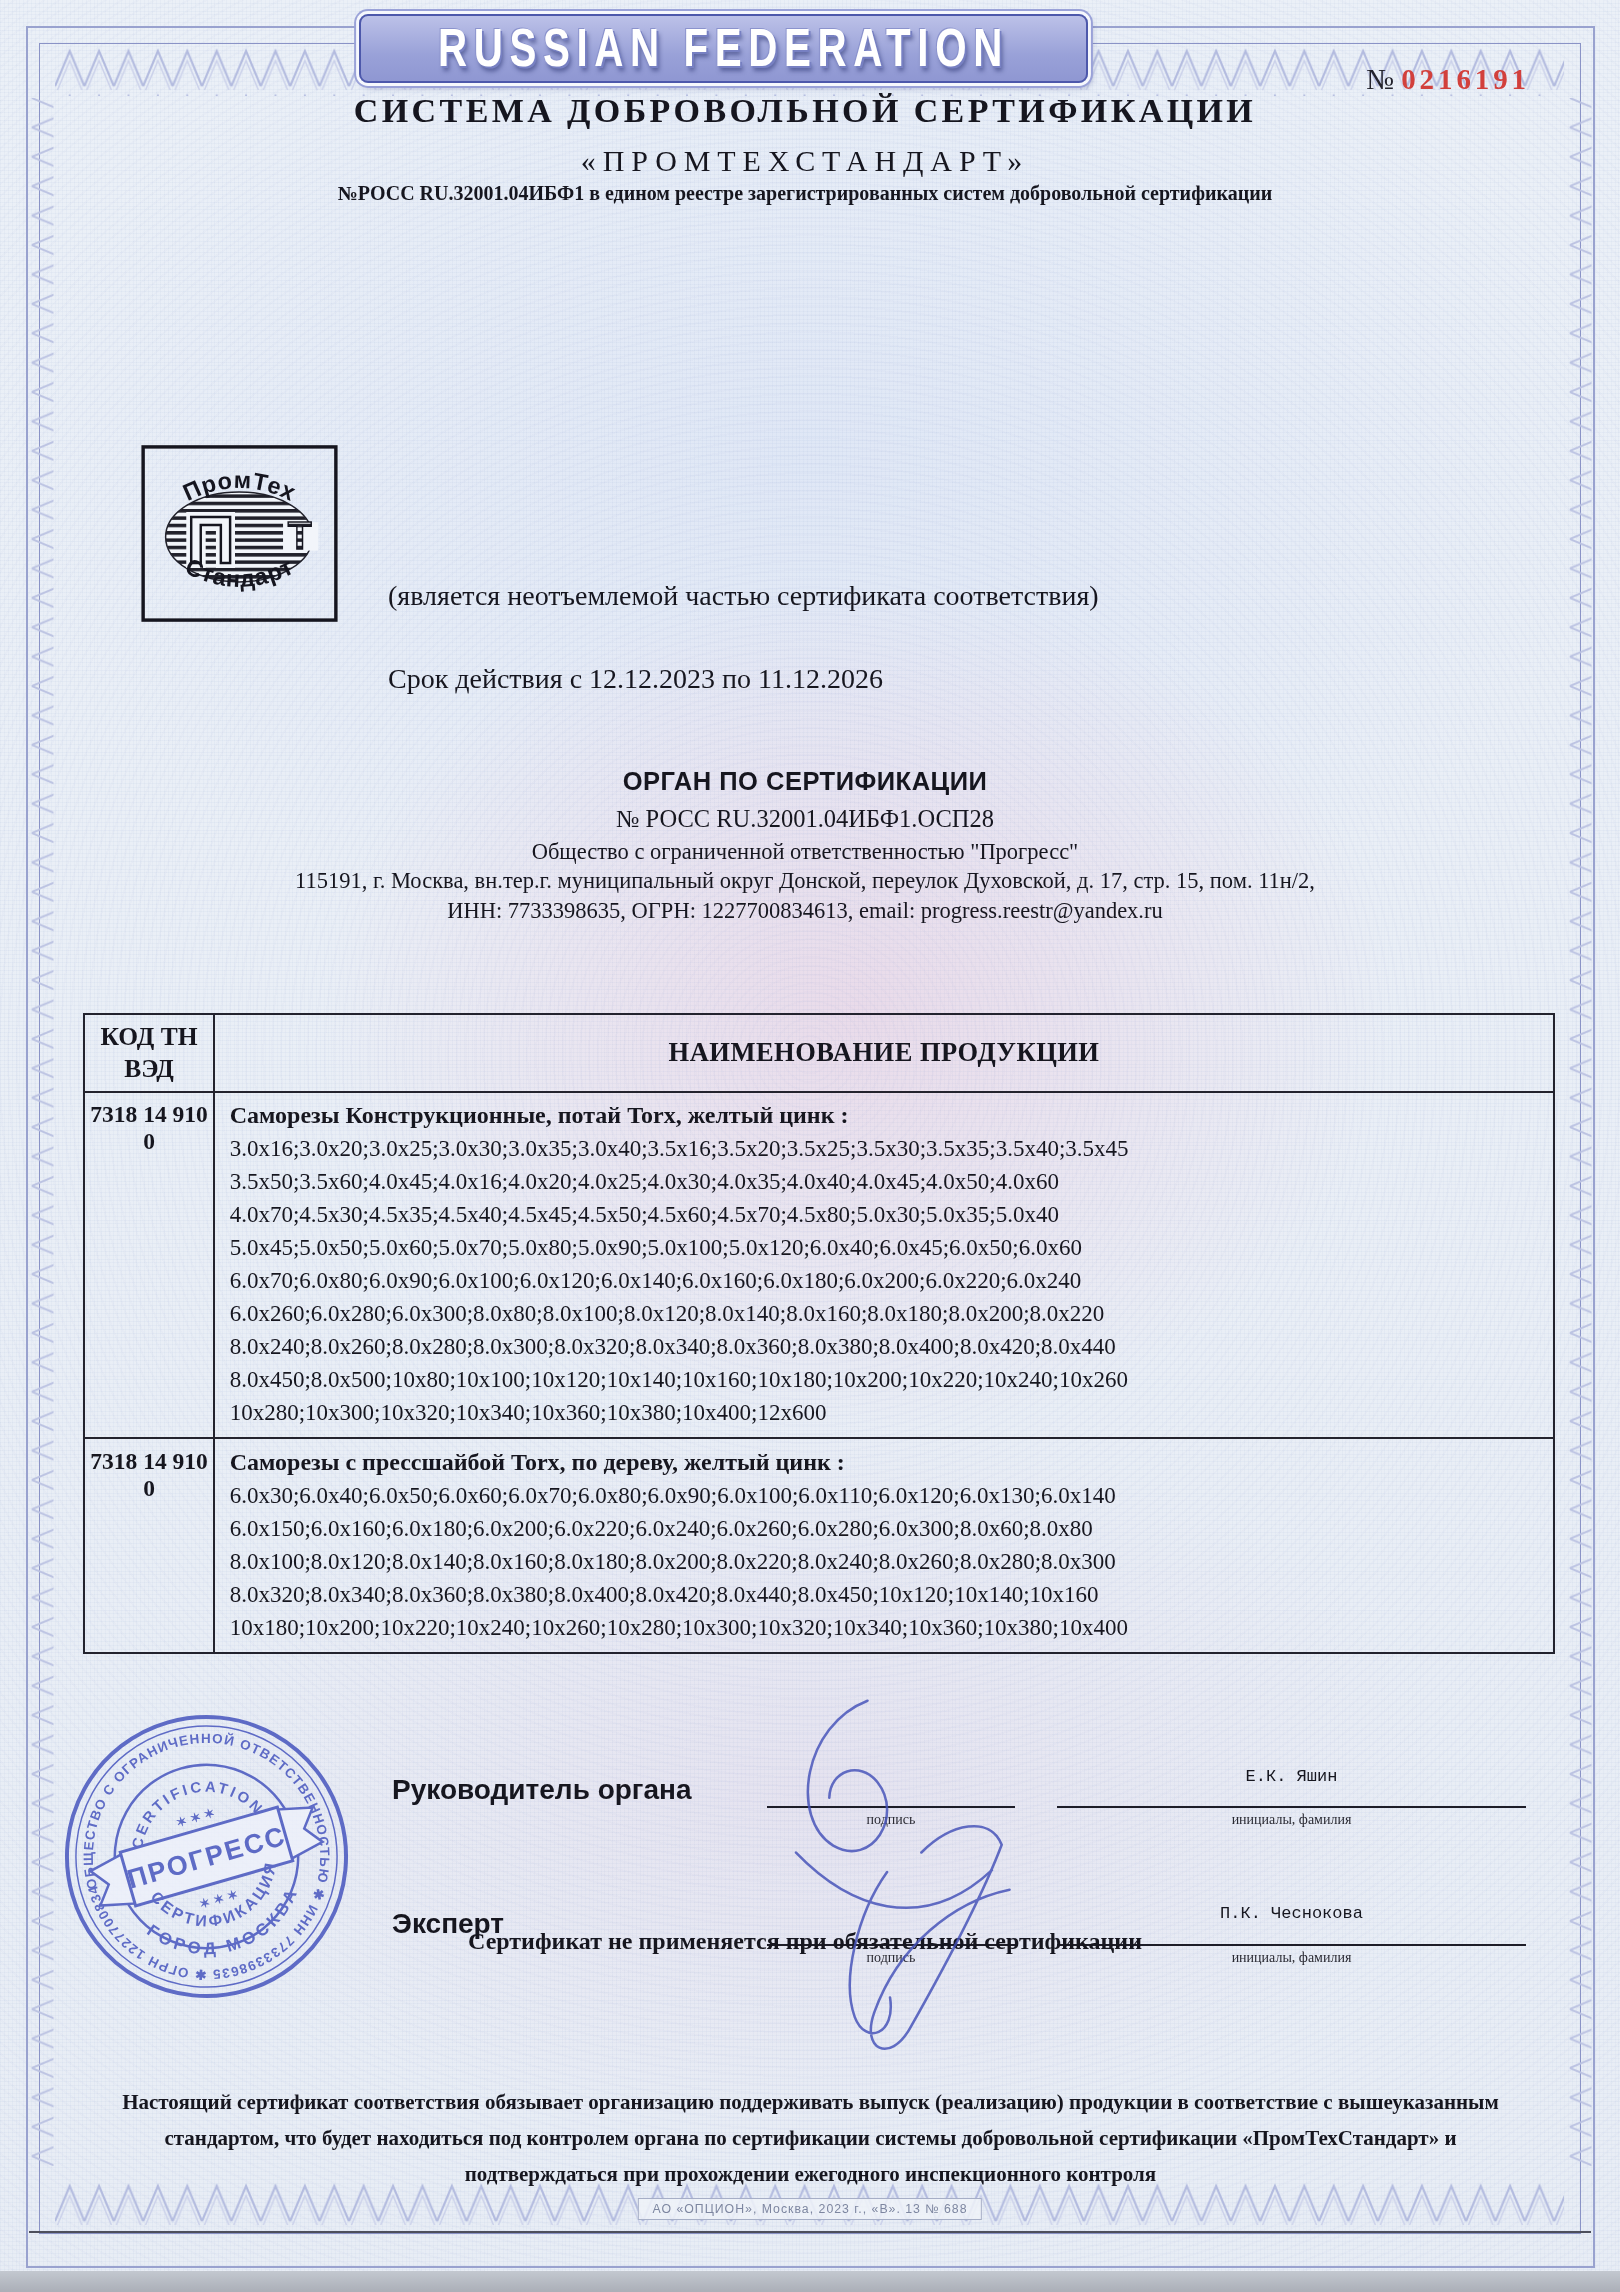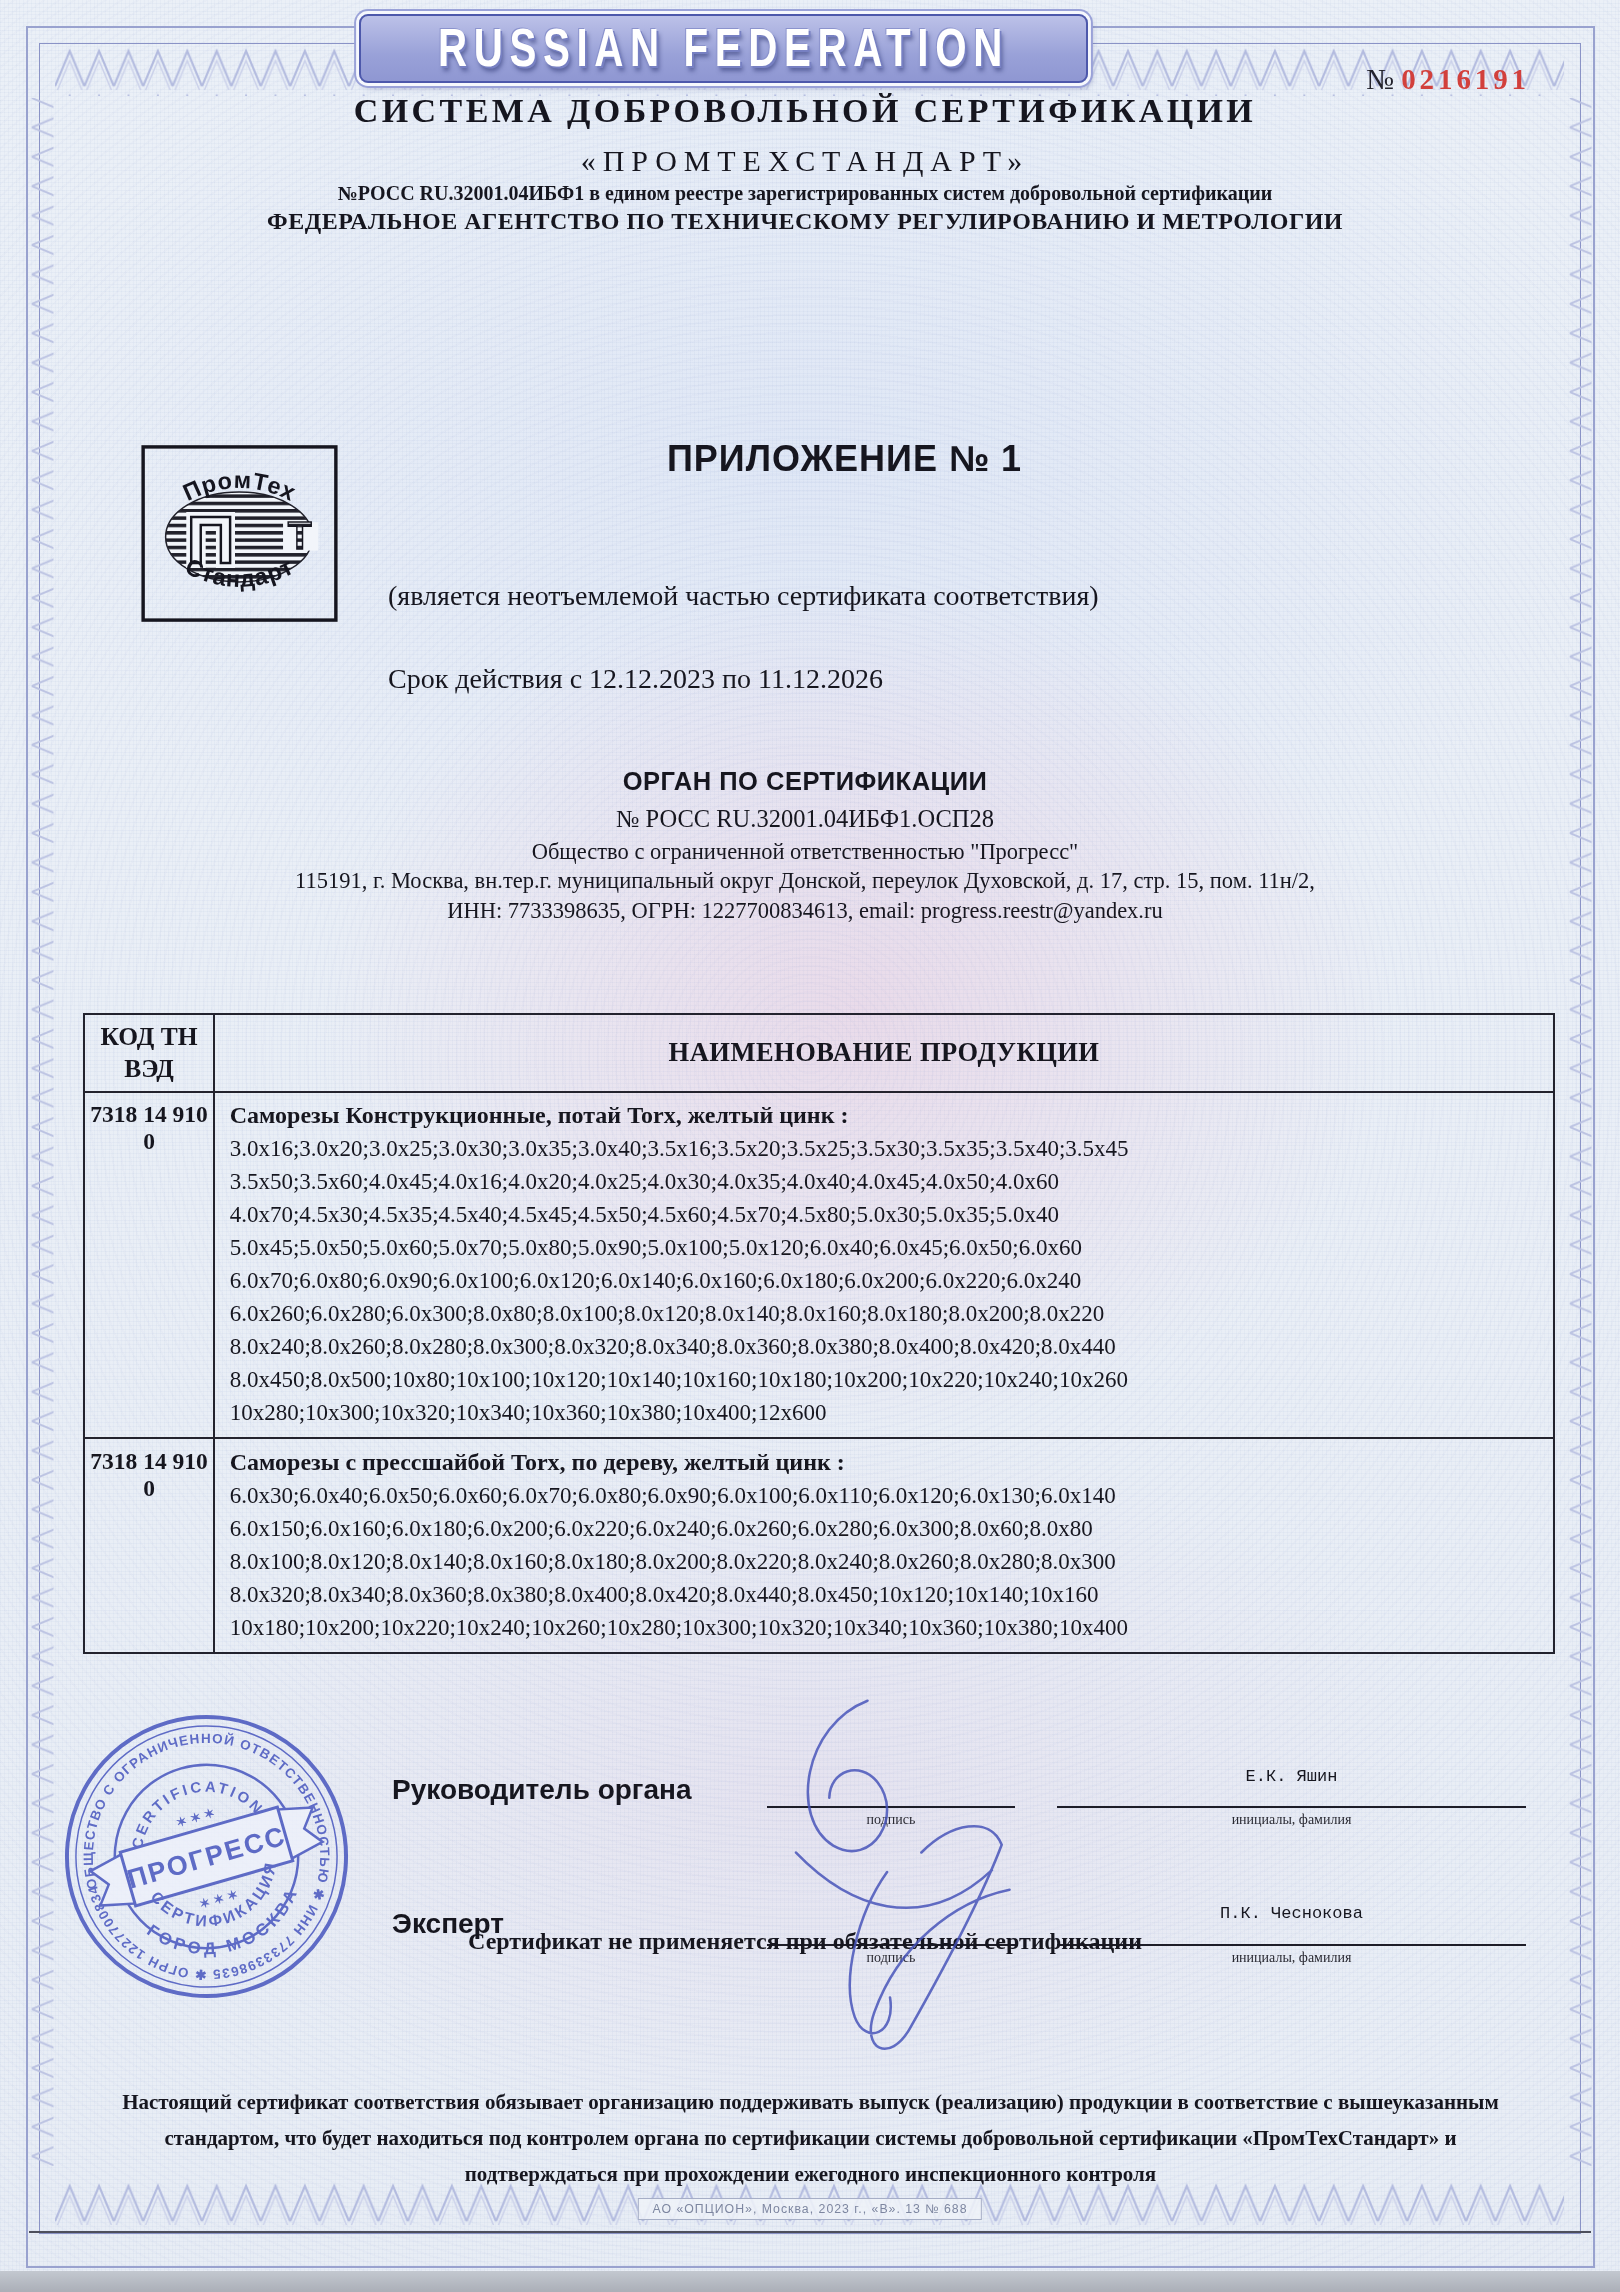--- a/index.html
+++ b/index.html
@@ -154,21 +154,20 @@
   <div class="banner">
     <span>RUSSIAN FEDERATION</span>
   </div>
   <div class="cert-no">
     <span class="nosign">№</span>
     <span class="digits">0216191</span>
   </div>
   <div class="t-center sys-title">СИСТЕМА ДОБРОВОЛЬНОЙ СЕРТИФИКАЦИИ</div>
   <div class="t-center sys-name">«ПРОМТЕХСТАНДАРТ»</div>
   <div class="t-center registry">№РОСС RU.32001.04ИБФ1 в едином реестре зарегистрированных систем добровольной сертификации</div>
-  <div class="t-center agency">ФЕДЕРАЛЬНОЕ АГЕНТСТВО ПО ТЕХНИЧЕСКОМУ РЕГУЛИРОВАНИЮ И МЕТРОЛОГИИ</div>
 
   <div class="logo">
     <svg viewBox="0 0 205 185" width="201" height="181">
       <defs>
         <path id="logoTop" d="M 30,72 Q 102,20 175,72"></path>
         <path id="logoBot" d="M 26,120 Q 102,174 179,120"></path>
       </defs>
       <rect x="4" y="4" width="197" height="177" fill="none" stroke="#15151f" stroke-width="3.5"></rect>
       <ellipse cx="102" cy="96" rx="75" ry="46" fill="url(#stripes)" stroke="#20202a" stroke-width="1.5"></ellipse>
       <rect x="147" y="81" width="36" height="29" fill="#f2f5fa"></rect>
@@ -177,21 +176,20 @@
       <text x="164" y="108" font-family="Liberation Sans, sans-serif" font-weight="bold" font-size="40" text-anchor="middle" fill="url(#stripes)" stroke="#15151f" stroke-width="1.5">Т</text>
       <text font-family="Liberation Sans, sans-serif" font-weight="bold" font-size="24" fill="#15151f" letter-spacing="1">
         <textPath href="#logoTop" startOffset="50%" text-anchor="middle">ПромТех</textPath>
       </text>
       <text font-family="Liberation Sans, sans-serif" font-weight="bold" font-size="24" fill="#15151f" letter-spacing="1">
         <textPath href="#logoBot" startOffset="50%" text-anchor="middle">Стандарт</textPath>
       </text>
     </svg>
   </div>
 
-  <div class="apx-title">ПРИЛОЖЕНИЕ № 1</div>
   <div class="integral">(является неотъемлемой частью сертификата соответствия)</div>
   <div class="validity">Срок действия с 12.12.2023 по 11.12.2026</div>
 
   <div class="t-center cb-heading">ОРГАН ПО СЕРТИФИКАЦИИ</div>
   <div class="t-center cb-number">№ РОСС RU.32001.04ИБФ1.ОСП28</div>
   <div class="t-center cb-name">Общество с ограниченной ответственностью "Прогресс"</div>
   <div class="t-center cb-address">115191, г. Москва, вн.тер.г. муниципальный округ Донской, переулок Духовской, д. 17, стр. 15, пом. 11н/2,</div>
   <div class="t-center cb-requisites">ИНН: 7733398635, ОГРН: 1227700834613, email: progress.reestr@yandex.ru</div>
 
   <table class="products">

